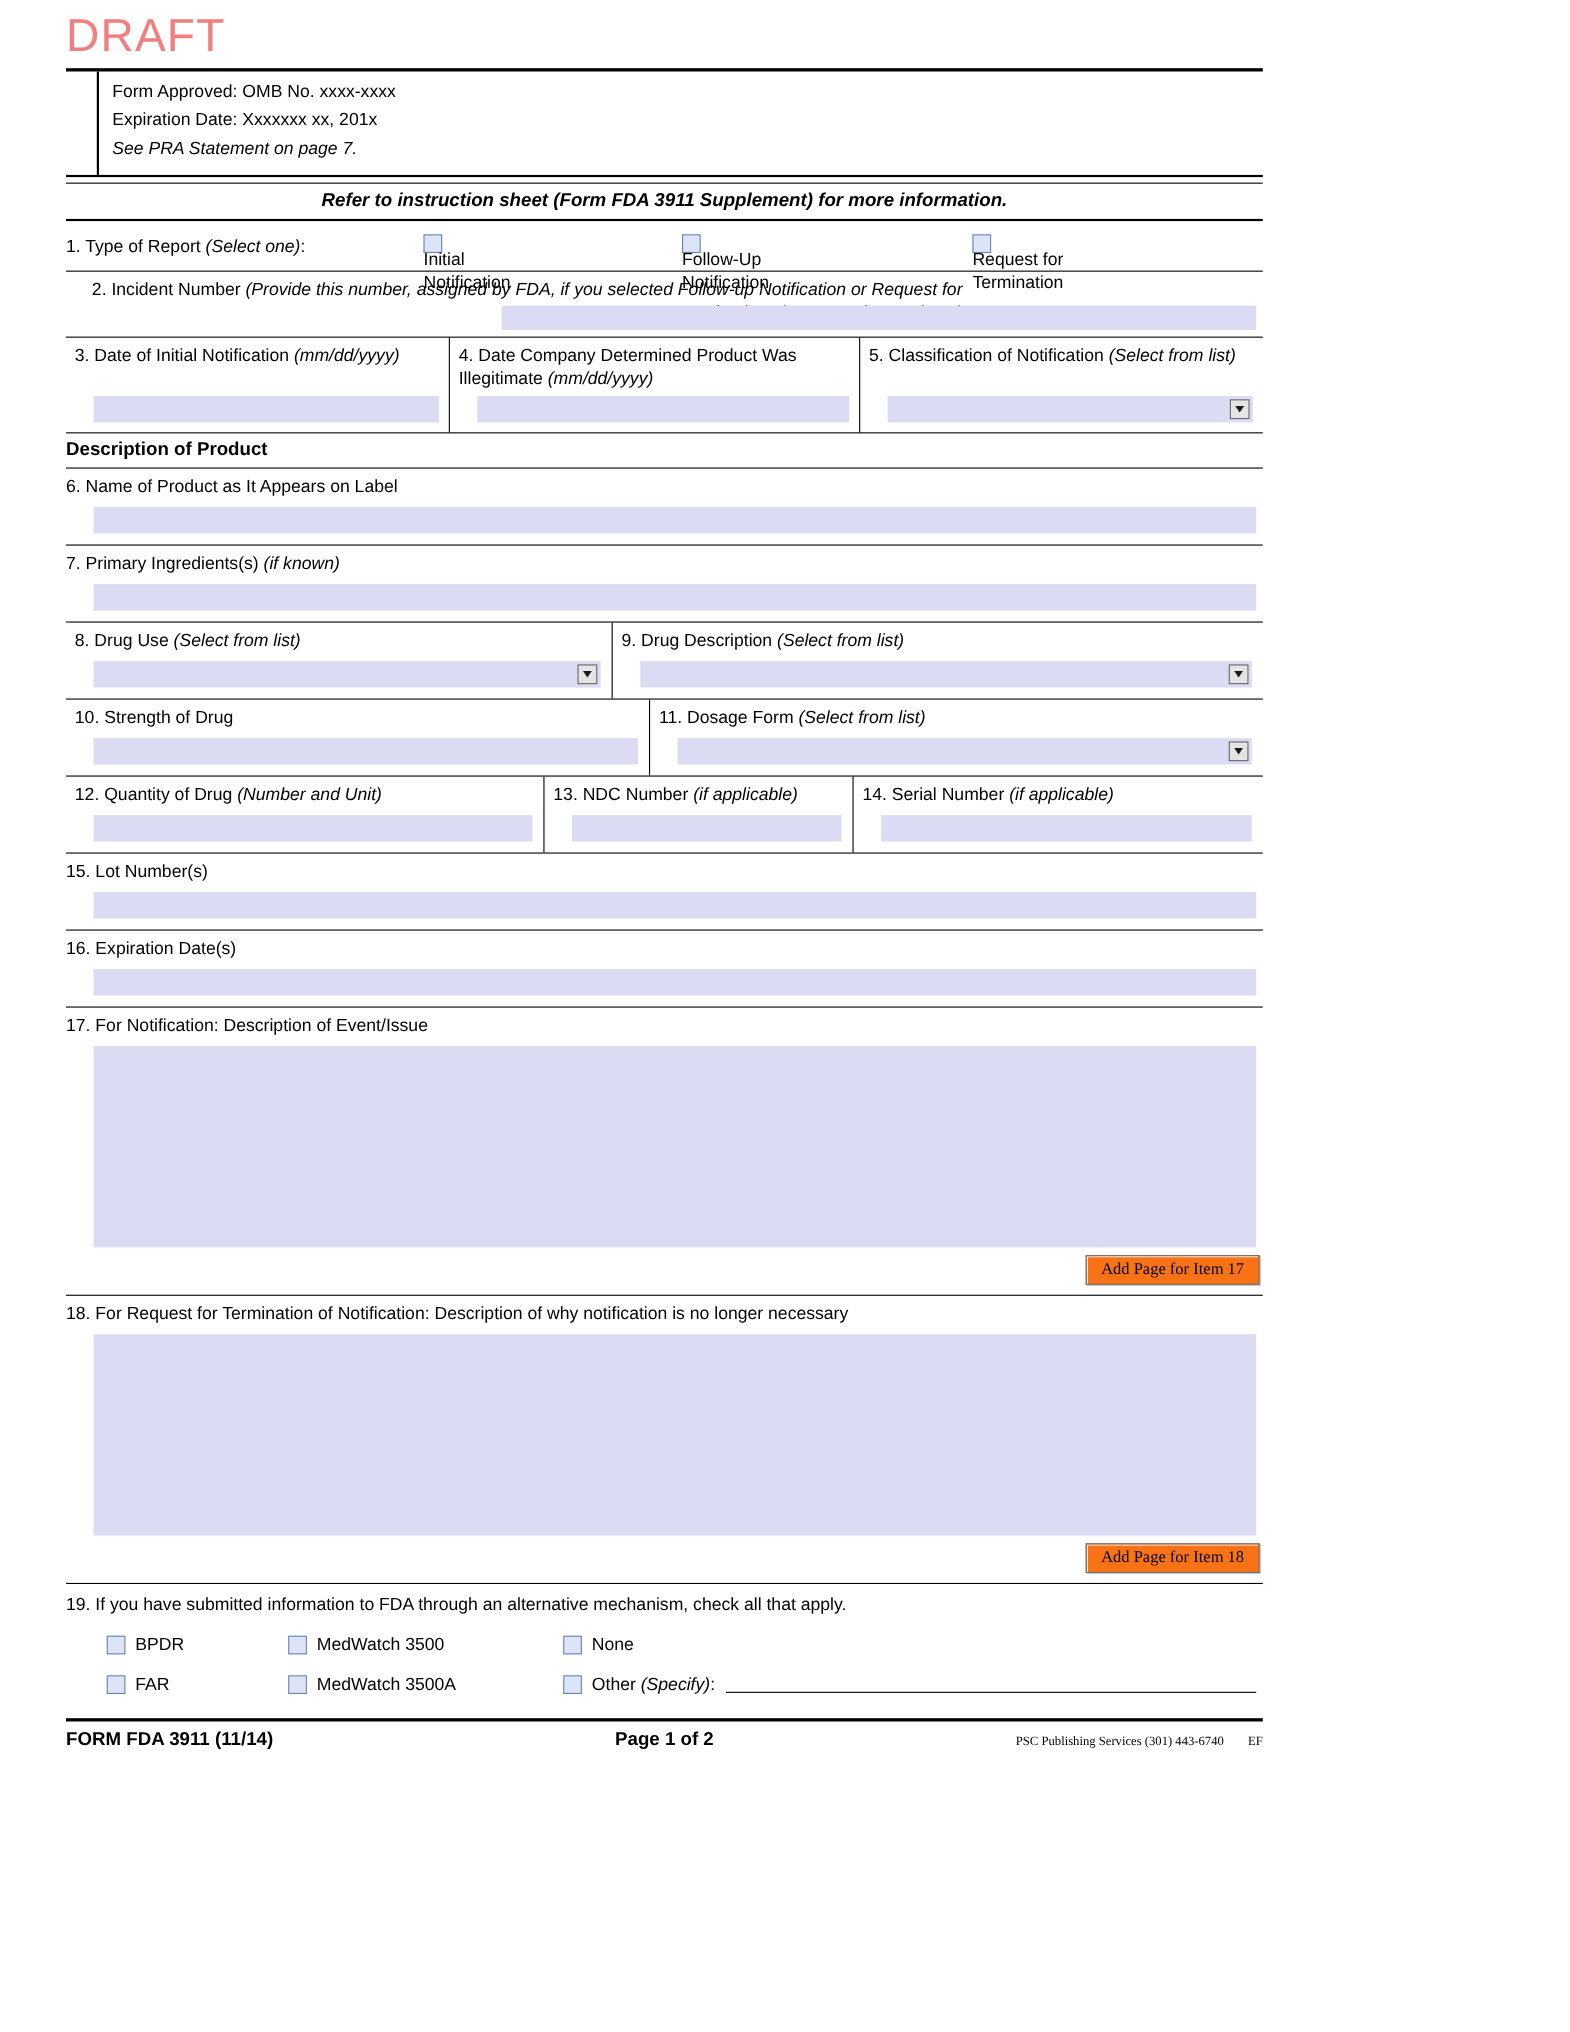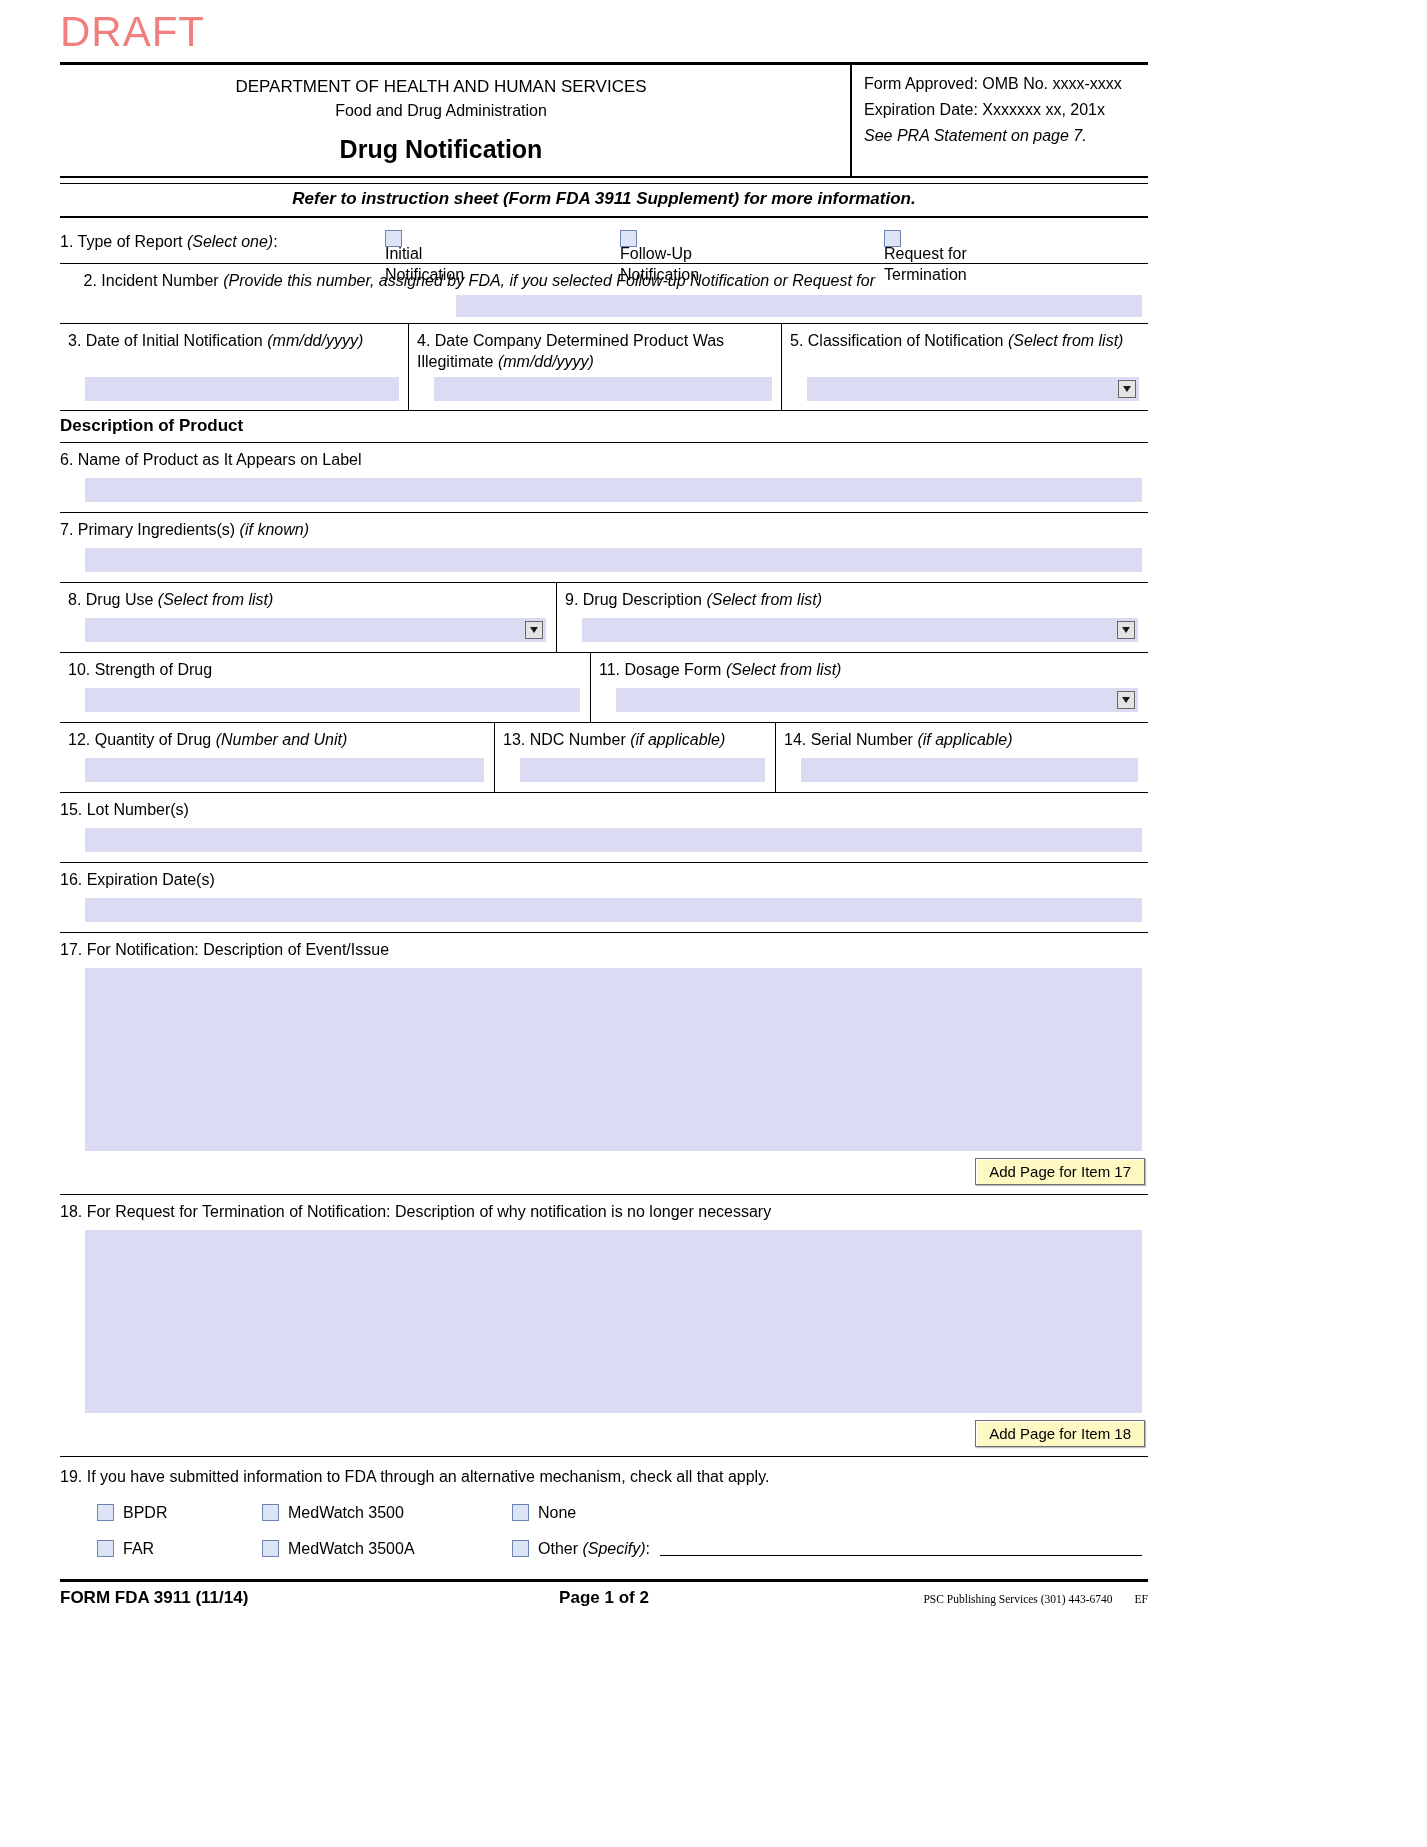--- a/index.html
+++ b/index.html
@@ -84,22 +84,22 @@
   .c8 { width: 496px; } .c9 { flex: 1; }
   .c10 { width: 530px; } .c11 { flex: 1; }
   .c12 { width: 434px; } .c13 { width: 281px; } .c14 { flex: 1; }
   .cin { margin: 8px 2px 0 17px; }
 
   
   .bigrow { padding: 6px 0 9px; }
   .bigfld { margin: 8px 6px 0 25px; height: 183px; background: var(--field-bg, #dbdbf3); }
   .btnrow { display: flex; justify-content: flex-end; margin: 7px 3px 0 0; }
   .addbtn {
-    font-family: Liberation Sans, sans-serif; font-size: 15px; color: #000;
-    background: #fef9c3; border: 1px solid #6e6e6e;
+    font-family: Liberation Serif, serif; font-size: 15px; color: #000;
+    background: #f97316; border: 1px solid #6e6e6e;
     box-shadow: inset 1px 1px 0 #fff, 1px 1px 1px rgba(0,0,0,.25);
     padding: 4px 13px; cursor: pointer;
   }
 
   
   .r19 { border-bottom: none; padding: 9px 0 16px; }
   .cbrow { display: flex; align-items: center; margin-top: 15px; padding-left: 37px; }
   .col1 { width: 165px; } .col2 { width: 250px; } .col3 { flex: 1; display: flex; align-items: center; }
   .specline { flex: 1; margin-left: 10px; margin-right: 6px; border-bottom: 1.5px solid #000; height: 15px; }
 
@@ -112,25 +112,20 @@
   .f-right .ef { margin-left: 22px; }
 </style>
 </head>
 <body>
 
 <div class="page">
 
   <div class="draft">DRAFT</div>
 
   <div class="header">
-    <div class="hleft">
-      <div class="dept">DEPARTMENT OF HEALTH AND HUMAN SERVICES</div>
-      <div class="agency">Food and Drug Administration</div>
-      <div class="title">Drug Notification</div>
-    </div>
     <div class="hright">
       <div class="hline">Form Approved: OMB No. xxxx-xxxx</div>
       <div class="hline">Expiration Date: Xxxxxxx xx, 201x</div>
       <div class="hline pra">See PRA Statement on page 7.</div>
     </div>
   </div>
 
   <div class="banner">Refer to instruction sheet (Form FDA 3911 Supplement) for more information.</div>
 
   <div class="row row1">

